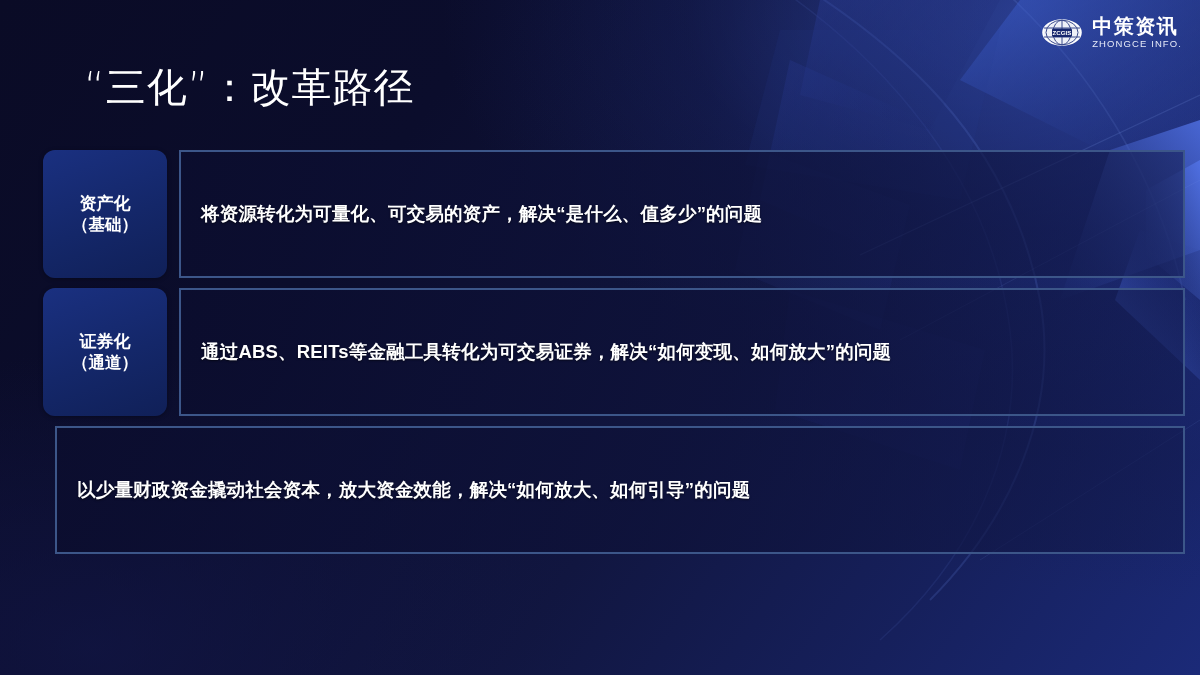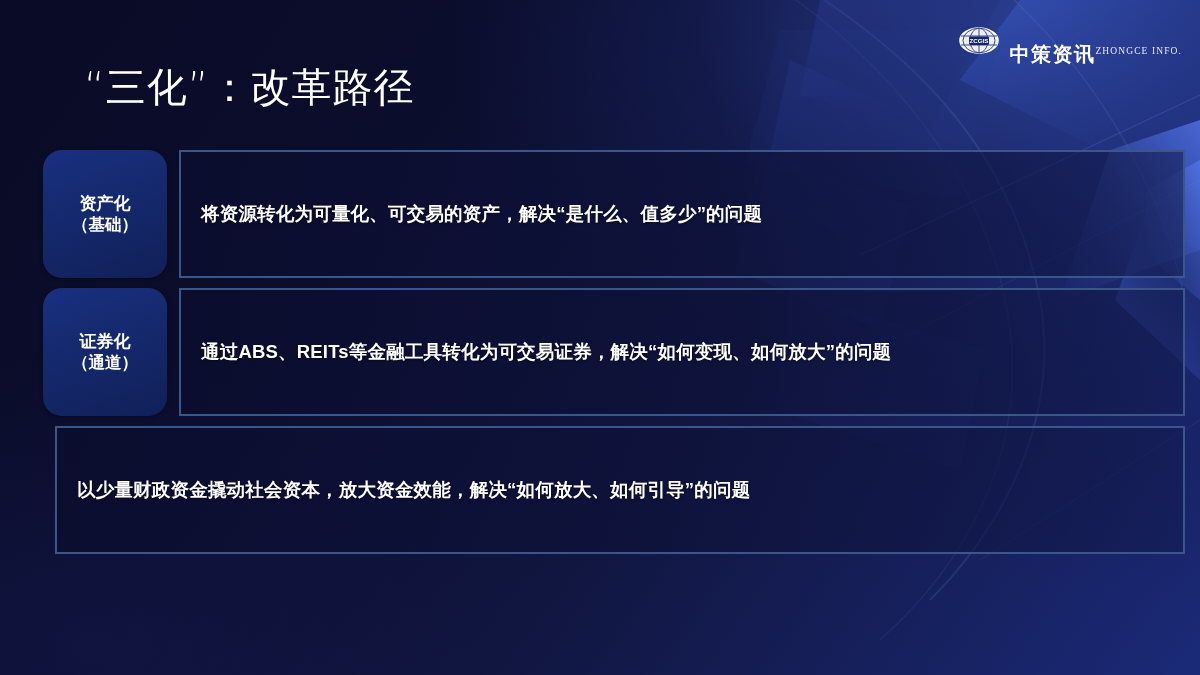--- a/index.html
+++ b/index.html
@@ -30,28 +30,28 @@
   .logo{
     position:absolute; top:16px; right:18px;
     display:flex; align-items:center; gap:9px;
     z-index:6;
   }
   .logo-mark{
     width:42px; height:29px;
     display:flex; align-items:center; justify-content:center;
     position:relative;
   }
-  .logo-text{ display:flex; flex-direction:row; line-height:1;margin-top:28px; }
+  .logo-text{ display:flex; flex-direction:column; line-height:1; }
   .logo-cn{
     font-size:20px; font-weight:bold; color:#ffffff;
     letter-spacing:1.5px; font-family:"DejaVu Sans",sans-serif;
   }
   .logo-en{
     font-size:9.5px; color:#e6eaf8; letter-spacing:1.1px;
-    margin-top:3px; font-family:Liberation Serif, serif;
+    margin-top:3px; font-family:Liberation Sans, sans-serif;
   }
 
   
   .title{
     position:absolute; left:84px; top:60px;
     font-size:40px; font-weight:300; color:#ffffff;
     letter-spacing:1px; white-space:nowrap;
     font-family:"DejaVu Sans",sans-serif;
     z-index:5;
     text-align:right;
@@ -61,21 +61,21 @@
   .rows{
     position:absolute; left:43px; top:150px;
     width:1142px; z-index:5;
     display:flex; flex-direction:column; gap:10px;
   }
   .row{ display:flex; align-items:stretch; height:128px; }
 
   .row-label{
     width:124px; flex:0 0 124px;
     background:linear-gradient(160deg,#1a3080 0%,#142769 55%,#102058 100%);
-    border-radius:19px;
+    border-radius:12px;
     display:flex; flex-direction:column;
     align-items:center; justify-content:center;
     color:#ffffff; font-weight:bold;
     font-size:17px; line-height:1.32;
     text-align:center;
     font-family:"DejaVu Sans",sans-serif;
     box-shadow:0 1px 4px rgba(0,0,0,0.35);
   }
   .row-label .ln2{ font-size:16.5px; }
 

